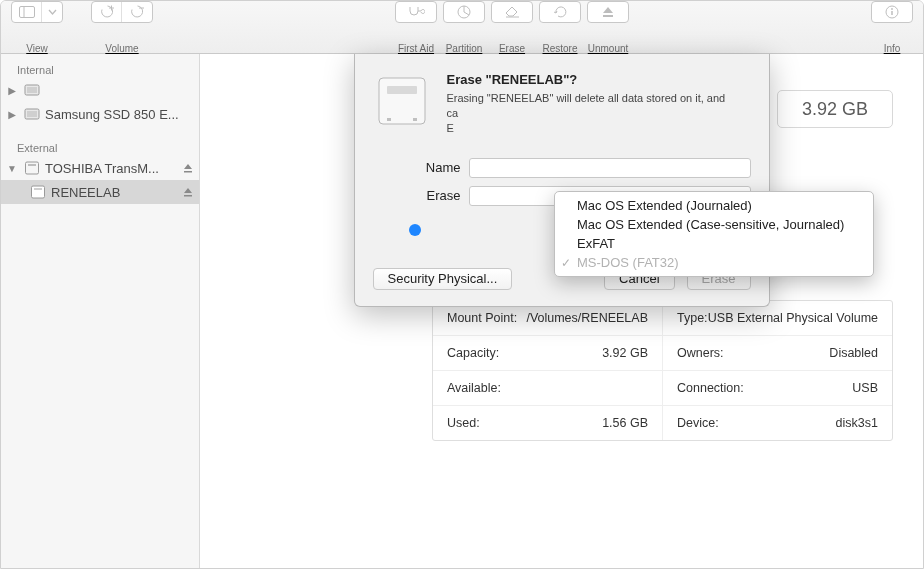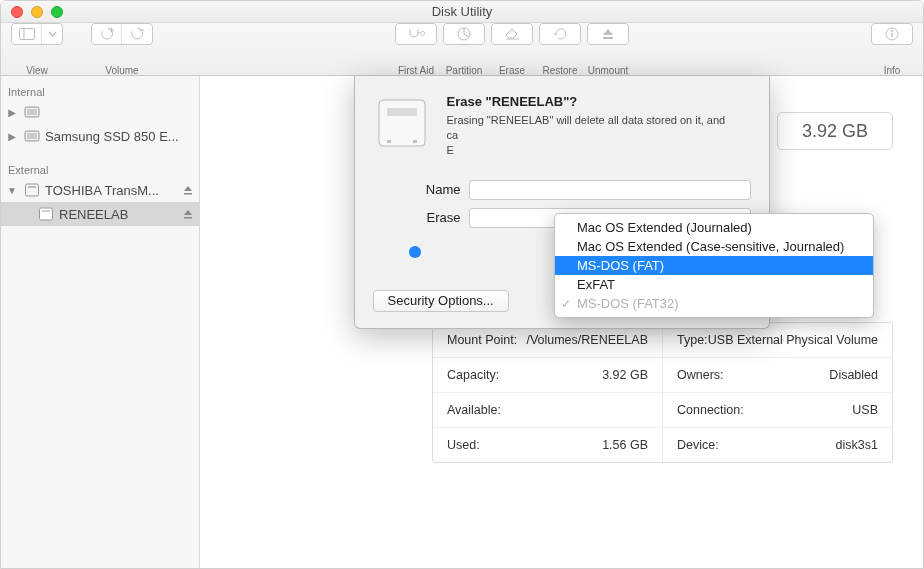--- a/index.html
+++ b/index.html
@@ -7,32 +7,32 @@
 .window { width: 924px; height: 569px; display: flex; flex-direction: column; border: 1px solid #d0d0d0; border-radius: 6px 6px 0 0; overflow: hidden; }
 .titlebar { height: 22px; display: flex; align-items: center; background: linear-gradient(#f6f6f6, #ececec); border-bottom: 1px solid #d9d9d9; position: relative; }
 .traffic { display: flex; gap: 8px; padding-left: 10px; }
 .tl { width: 12px; height: 12px; border-radius: 50%; }
 .tl-close { background: #ff5f56; border: 0.5px solid #e0443e; }
 .tl-min { background: #ffbd2e; border: 0.5px solid #dea123; }
 .tl-max { background: #27c93f; border: 0.5px solid #1aab29; }
 .title { position: absolute; width: 100%; text-align: center; font-size: 13px; color: #4a4a4a; pointer-events: none; }
 
 .toolbar { height: 53px; display: flex; align-items: center; padding: 0 10px; background: linear-gradient(#f7f7f7, #eeeeee); border-bottom: 1px solid #c9c9c9; gap: 0; }
-.tool-group { display: flex; flex-direction: column; align-items: center; gap: 20px; }
+.tool-group { display: flex; flex-direction: column; align-items: center; gap: 20px; text-decoration: underline; }
 .tool-buttons { display: flex; background: #fff; border: 1px solid #c8c8c8; border-radius: 4px; height: 22px; overflow: hidden; }
 .tool-btn { width: 30px; display: flex; align-items: center; justify-content: center; border-right: 1px solid #e0e0e0; color: #888; }
 .tool-btn:last-child { border-right: none; }
 .tool-btn svg { opacity: 0.55; }
 .tool-label { font-size: 10px; color: #6f6f6f; }
 .spacer-lg { flex: 1; }
 .toolbar-sep { width: 24px; }
 
 .body { flex: 1; display: flex; min-height: 0; }
 .sidebar { width: 199px; background: #f6f6f6; border-right: 1px solid #d9d9d9; font-size: 13px; color: #4a4a4a; padding-top: 6px; }
-.side-h { font-size: 11px; color: #7d7d7d; padding: 4px 7px 2px; }
+.side-h { font-size: 11px; color: #7d7d7d; padding: 4px 16px 2px; }
 .side-row { display: flex; align-items: center; height: 24px; padding: 0 6px 0 4px; gap: 4px; }
 .side-row.sel { background: #d7d7d7; }
 .disc { width: 14px; display: flex; justify-content: center; color: #888; font-size: 10px; }
 .drive-ic { width: 18px; height: 18px; display: flex; align-items: center; justify-content: center; }
 .drive-ic svg { display: block; }
 .side-lbl { flex: 1; white-space: nowrap; overflow: hidden; text-overflow: ellipsis; }
 .eject { color: #888; }
 
 .content { flex: 1; position: relative; background: #fff; }
 
@@ -72,28 +72,20 @@
 .dcell { flex: 1; display: flex; justify-content: space-between; padding: 10px 14px; }
 .dcell:first-child { border-right: 1px solid #eee; }
 .dk { color: #333; }
 .dv { color: #333; text-align: right; }
 </style>
 </head>
 <body>
 
 <div class="window">
 
-  <div class="titlebar">
-    <div class="traffic">
-      <div class="tl tl-close"></div>
-      <div class="tl tl-min"></div>
-      <div class="tl tl-max"></div>
-    </div>
-    <div class="title">Disk Utility</div>
-  </div>
 
   <div class="toolbar">
     <div class="tool-group">
       <div class="tool-buttons">
         <div class="tool-btn">
           <svg width="16" height="12" viewBox="0 0 16 12">
               <rect x="0.5" y="0.5" width="15" height="11" rx="1.5" fill="none" stroke="#888"></rect>
               <line x1="5" y1="0.5" x2="5" y2="11.5" stroke="#888"></line>
             </svg>
         </div>
@@ -232,21 +224,21 @@
               <rect x="4" y="4" width="8" height="2" fill="#bdbdbd"></rect>
             </svg>
         </span>
         <span class="side-lbl">TOSHIBA TransM...</span>
         <span class="eject">
           <svg width="10" height="10" viewBox="0 0 10 10">
               <path d="M5 1 L9 6 H1 Z M1 8 h8 v1.5 h-8 Z" fill="#8a8a8a"></path>
             </svg>
         </span>
       </div>
-      <div class="side-row sel" style="padding-left:36px;">
+      <div class="side-row sel" style="padding-left:28px;">
         <span class="drive-ic">
           <svg width="16" height="16" viewBox="0 0 16 16">
               <rect x="1.5" y="2" width="13" height="12" rx="1.5" fill="#ffffff" stroke="#9a9a9a"></rect>
               <rect x="4" y="4" width="8" height="2" fill="#cfcfcf"></rect>
             </svg>
         </span>
         <span class="side-lbl">RENEELAB</span>
         <span class="eject">
           <svg width="10" height="10" viewBox="0 0 10 10">
               <path d="M5 1 L9 6 H1 Z M1 8 h8 v1.5 h-8 Z" fill="#8a8a8a"></path>
@@ -287,42 +279,39 @@
           <div class="form-row">
             <label>Erase</label>
             <div class="form-input"></div>
           </div>
           <div class="form-row" style="gap:12px; padding-left:0; margin-top:6px;">
             <div class="blue-dot"></div>
           </div>
         </div>
         <div class="sheet-btns">
           <div class="btn">
-              <span>Security Options...</span>
+              <span>Security Physical...</span>
             </div>
           <div style="flex:1"></div>
           <div class="btn">
               <span>Cancel</span>
             </div>
           <div class="btn disabled">
               <span>Erase</span>
             </div>
         </div>
       </div>
 
       <div class="popup">
         <div class="popt">
             <span>Mac OS Extended (Journaled)</span>
           </div>
         <div class="popt">
             <span>Mac OS Extended (Case-sensitive, Journaled)</span>
           </div>
-        <div class="popt hl">
-            <span>MS-DOS (FAT)</span>
-          </div>
         <div class="popt">
             <span>ExFAT</span>
           </div>
         <div class="popt dis">
             <span class="chk">✓</span>
             <span>MS-DOS (FAT32)</span>
           </div>
       </div>
 
       <div class="details">

